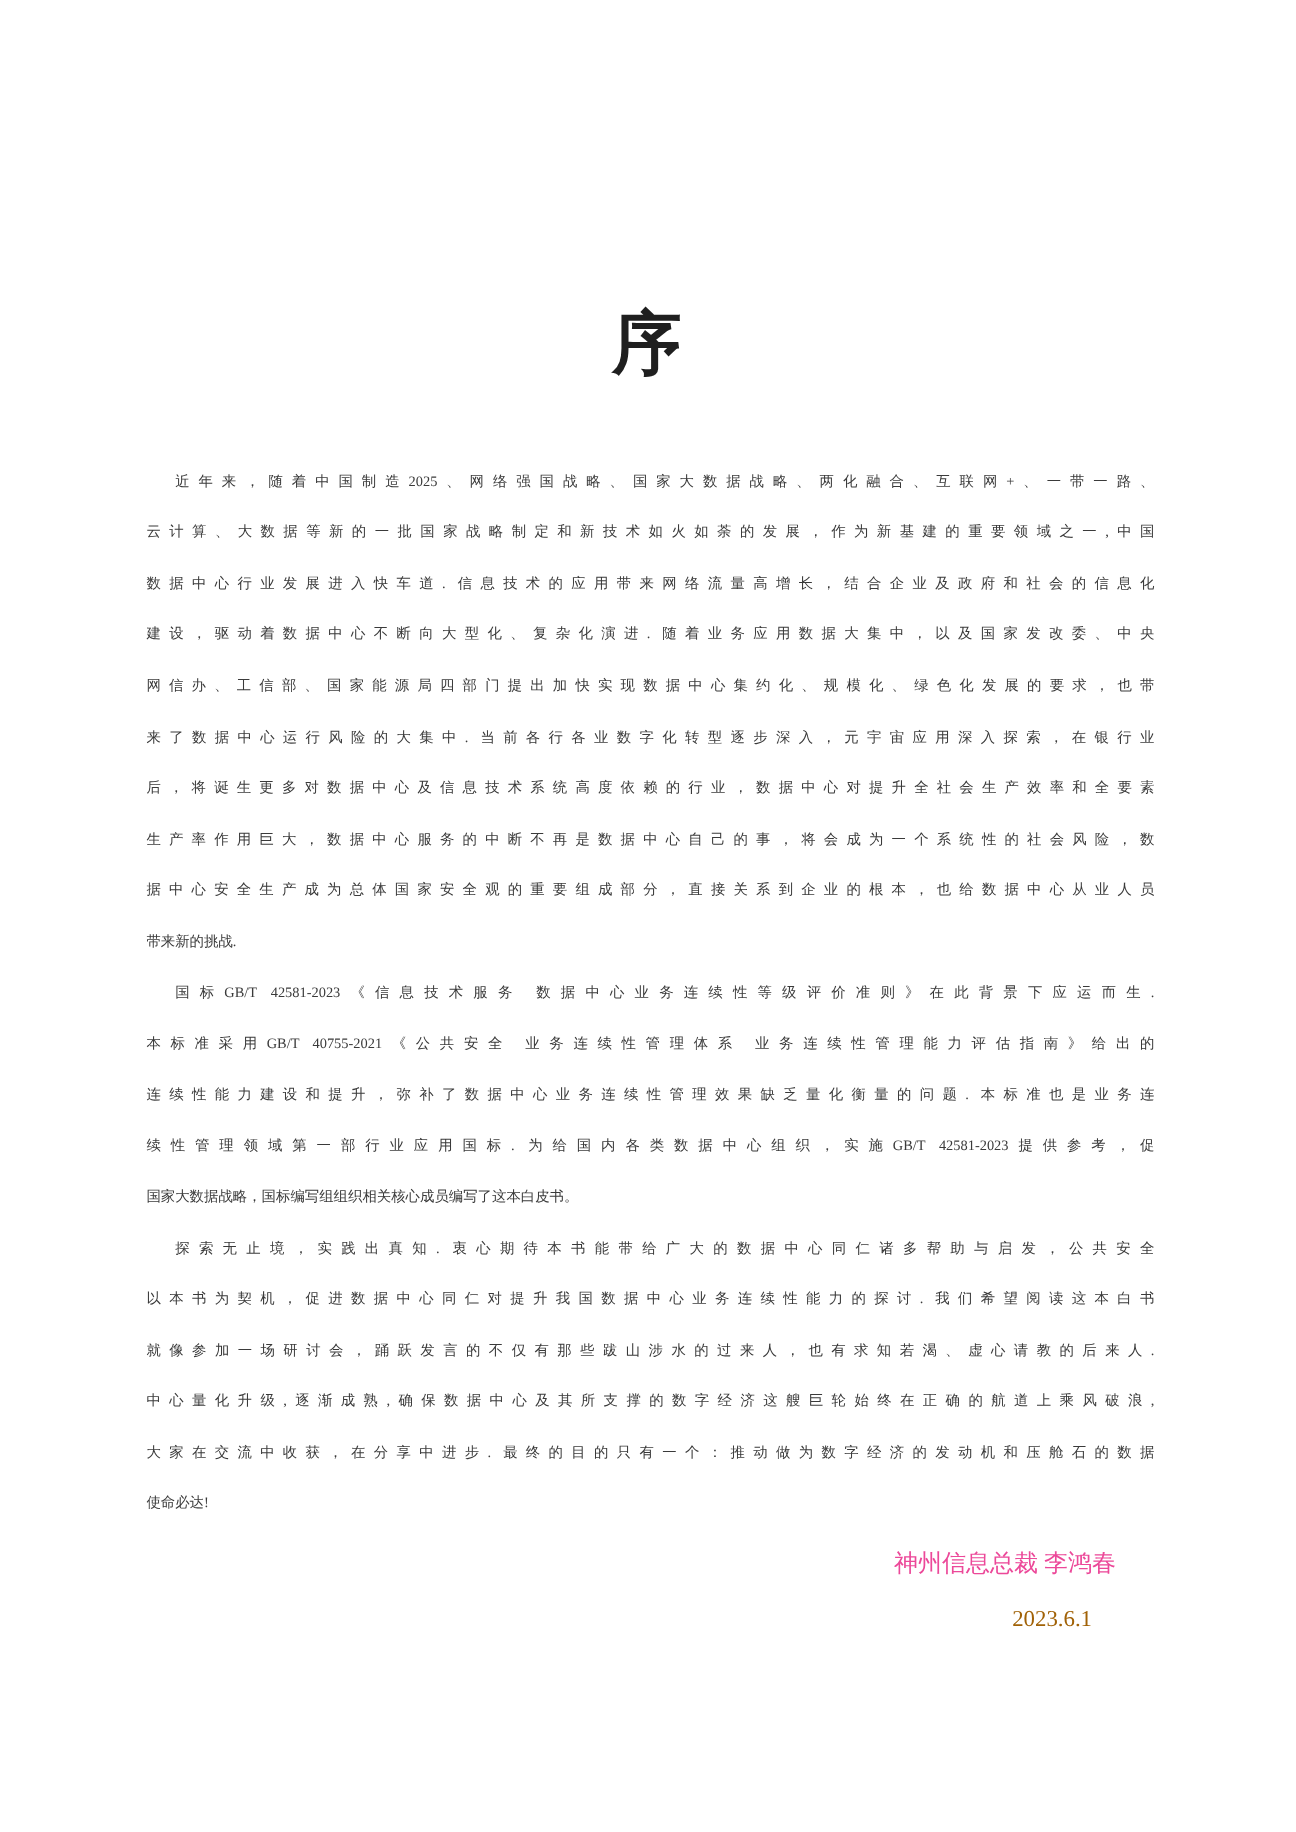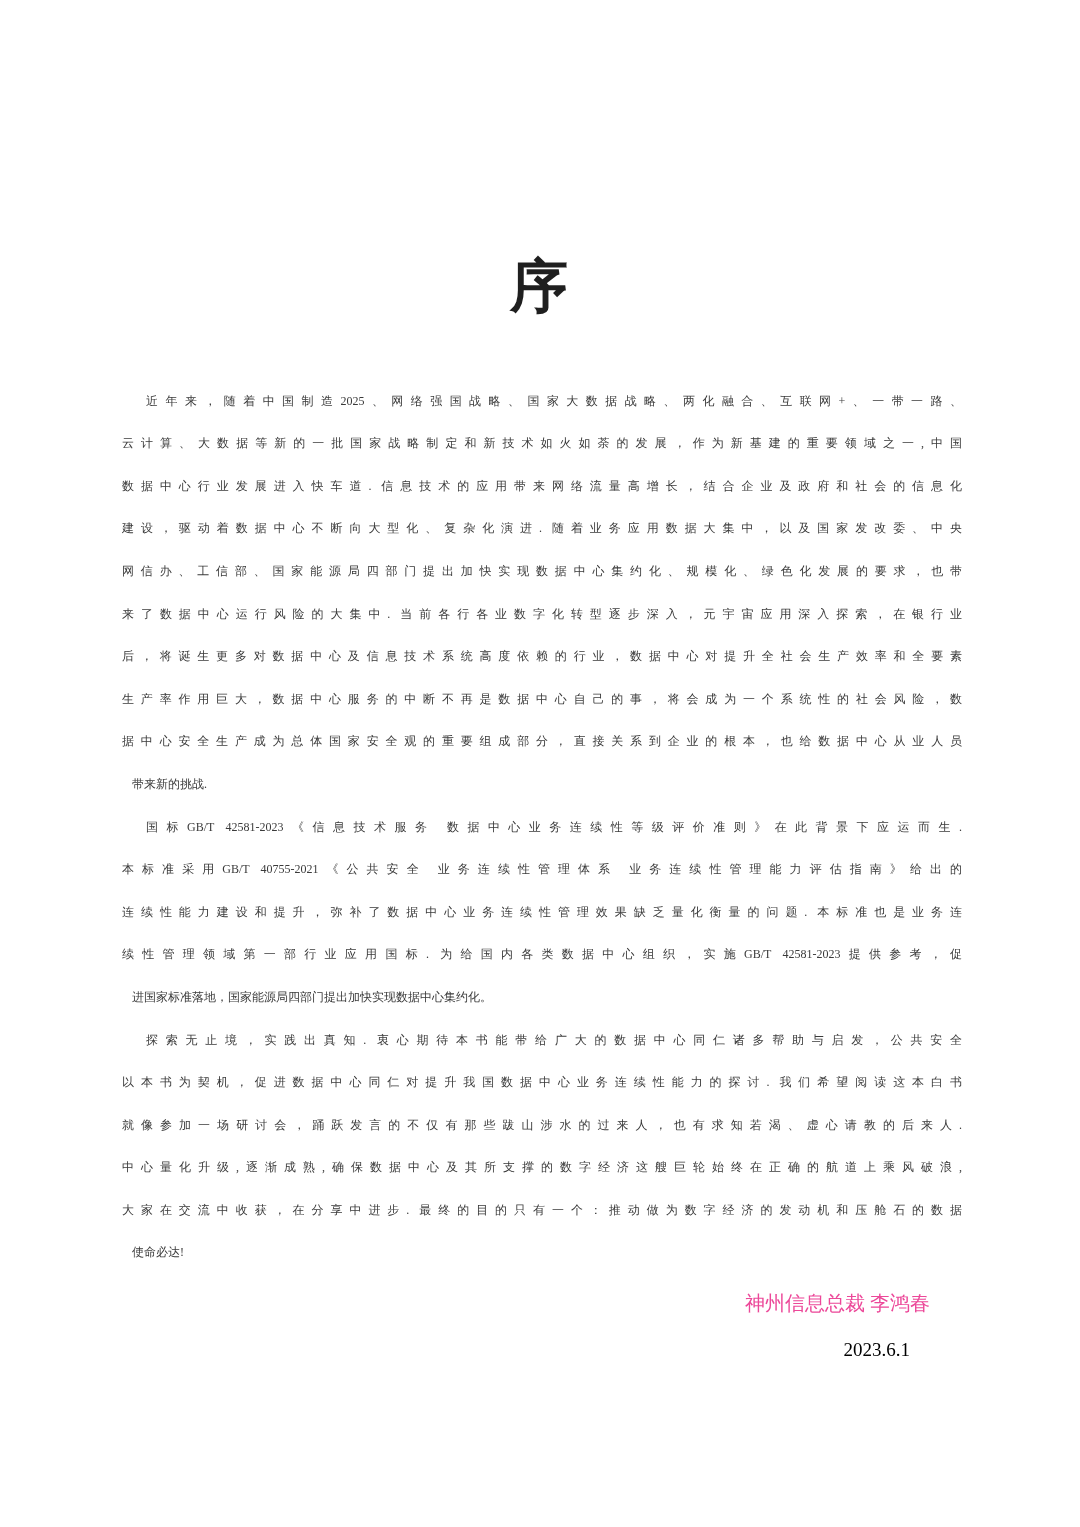--- a/index.html
+++ b/index.html
@@ -39,37 +39,36 @@
     text-align-last: justify;
     text-justify: inter-character;
     white-space: normal;
   }
   .line.first {
     text-indent: 2em;
   }
   .line.last {
     text-align: center;
     text-align-last: left;
-    margin-left: 10px;
   }
   .signature {
     margin-top: 8px;
     margin-right: 150px;
     font-size: 20px;
     line-height: 42.6px;
     text-align: right;
     color: #ec4899;
   }
   .date {
     margin-top: 4px;
     margin-right: 170px;
     font-size: 19px;
     line-height: 42.6px;
     text-align: right;
-    color: #000000;
+    color: #a16207;
   }
 </style>
 </head>
 <body>
 
 <div class="page">
 
   <div class="title">序</div>
 
   <div class="body-text">
@@ -85,21 +84,21 @@
       <div class="line">生产率作用巨大，数据中心服务的中断不再是数据中心自己的事，将会成为一个系统性的社会风险，数</div>
       <div class="line">据中心安全生产成为总体国家安全观的重要组成部分，直接关系到企业的根本，也给数据中心从业人员</div>
       <div class="line last">带来新的挑战.</div>
     </div>
 
     <div>
       <div class="line first">国标GB/T 42581-2023《信息技术服务 数据中心业务连续性等级评价准则》在此背景下应运而生.</div>
       <div class="line">本标准采用GB/T 40755-2021《公共安全 业务连续性管理体系 业务连续性管理能力评估指南》给出的</div>
       <div class="line">连续性能力建设和提升，弥补了数据中心业务连续性管理效果缺乏量化衡量的问题. 本标准也是业务连</div>
       <div class="line">续性管理领域第一部行业应用国标. 为给国内各类数据中心组织，实施GB/T 42581-2023提供参考，促</div>
-      <div class="line last">进国家标准落地，国家能源局四部门提出加快实现数据中心集约化。</div>
+      <div class="line last">国家大数据战略，国标编写组组织相关核心成员编写了这本白皮书。</div>
     </div>
 
     <div>
       <div class="line first">探索无止境，实践出真知. 衷心期待本书能带给广大的数据中心同仁诸多帮助与启发，公共安全</div>
       <div class="line">以本书为契机，促进数据中心同仁对提升我国数据中心业务连续性能力的探讨. 我们希望阅读这本白书</div>
       <div class="line">就像参加一场研讨会，踊跃发言的不仅有那些跋山涉水的过来人，也有求知若渴、虚心请教的后来人.</div>
       <div class="line">中心量化升级,逐渐成熟,确保数据中心及其所支撑的数字经济这艘巨轮始终在正确的航道上乘风破浪,</div>
       <div class="line">大家在交流中收获，在分享中进步. 最终的目的只有一个：推动做为数字经济的发动机和压舱石的数据</div>
       <div class="line last">使命必达!</div>
     </div>

